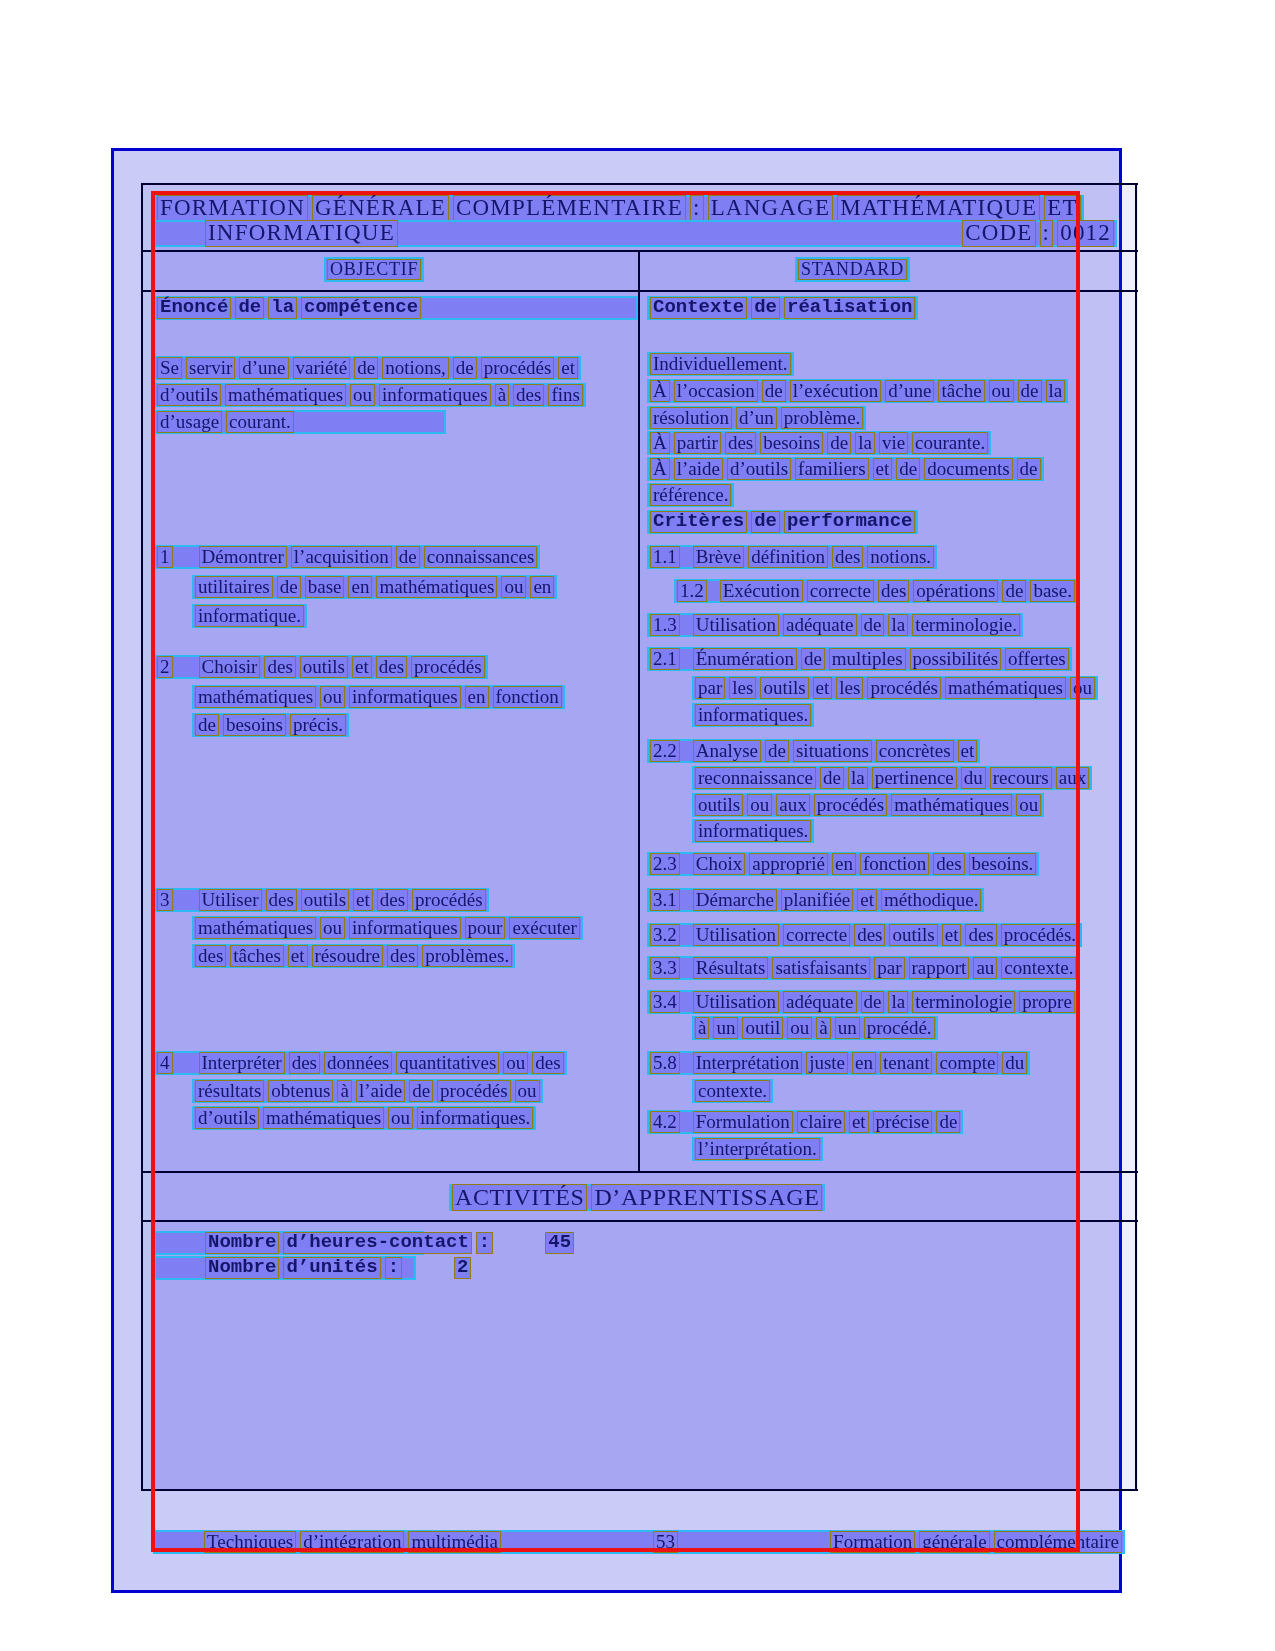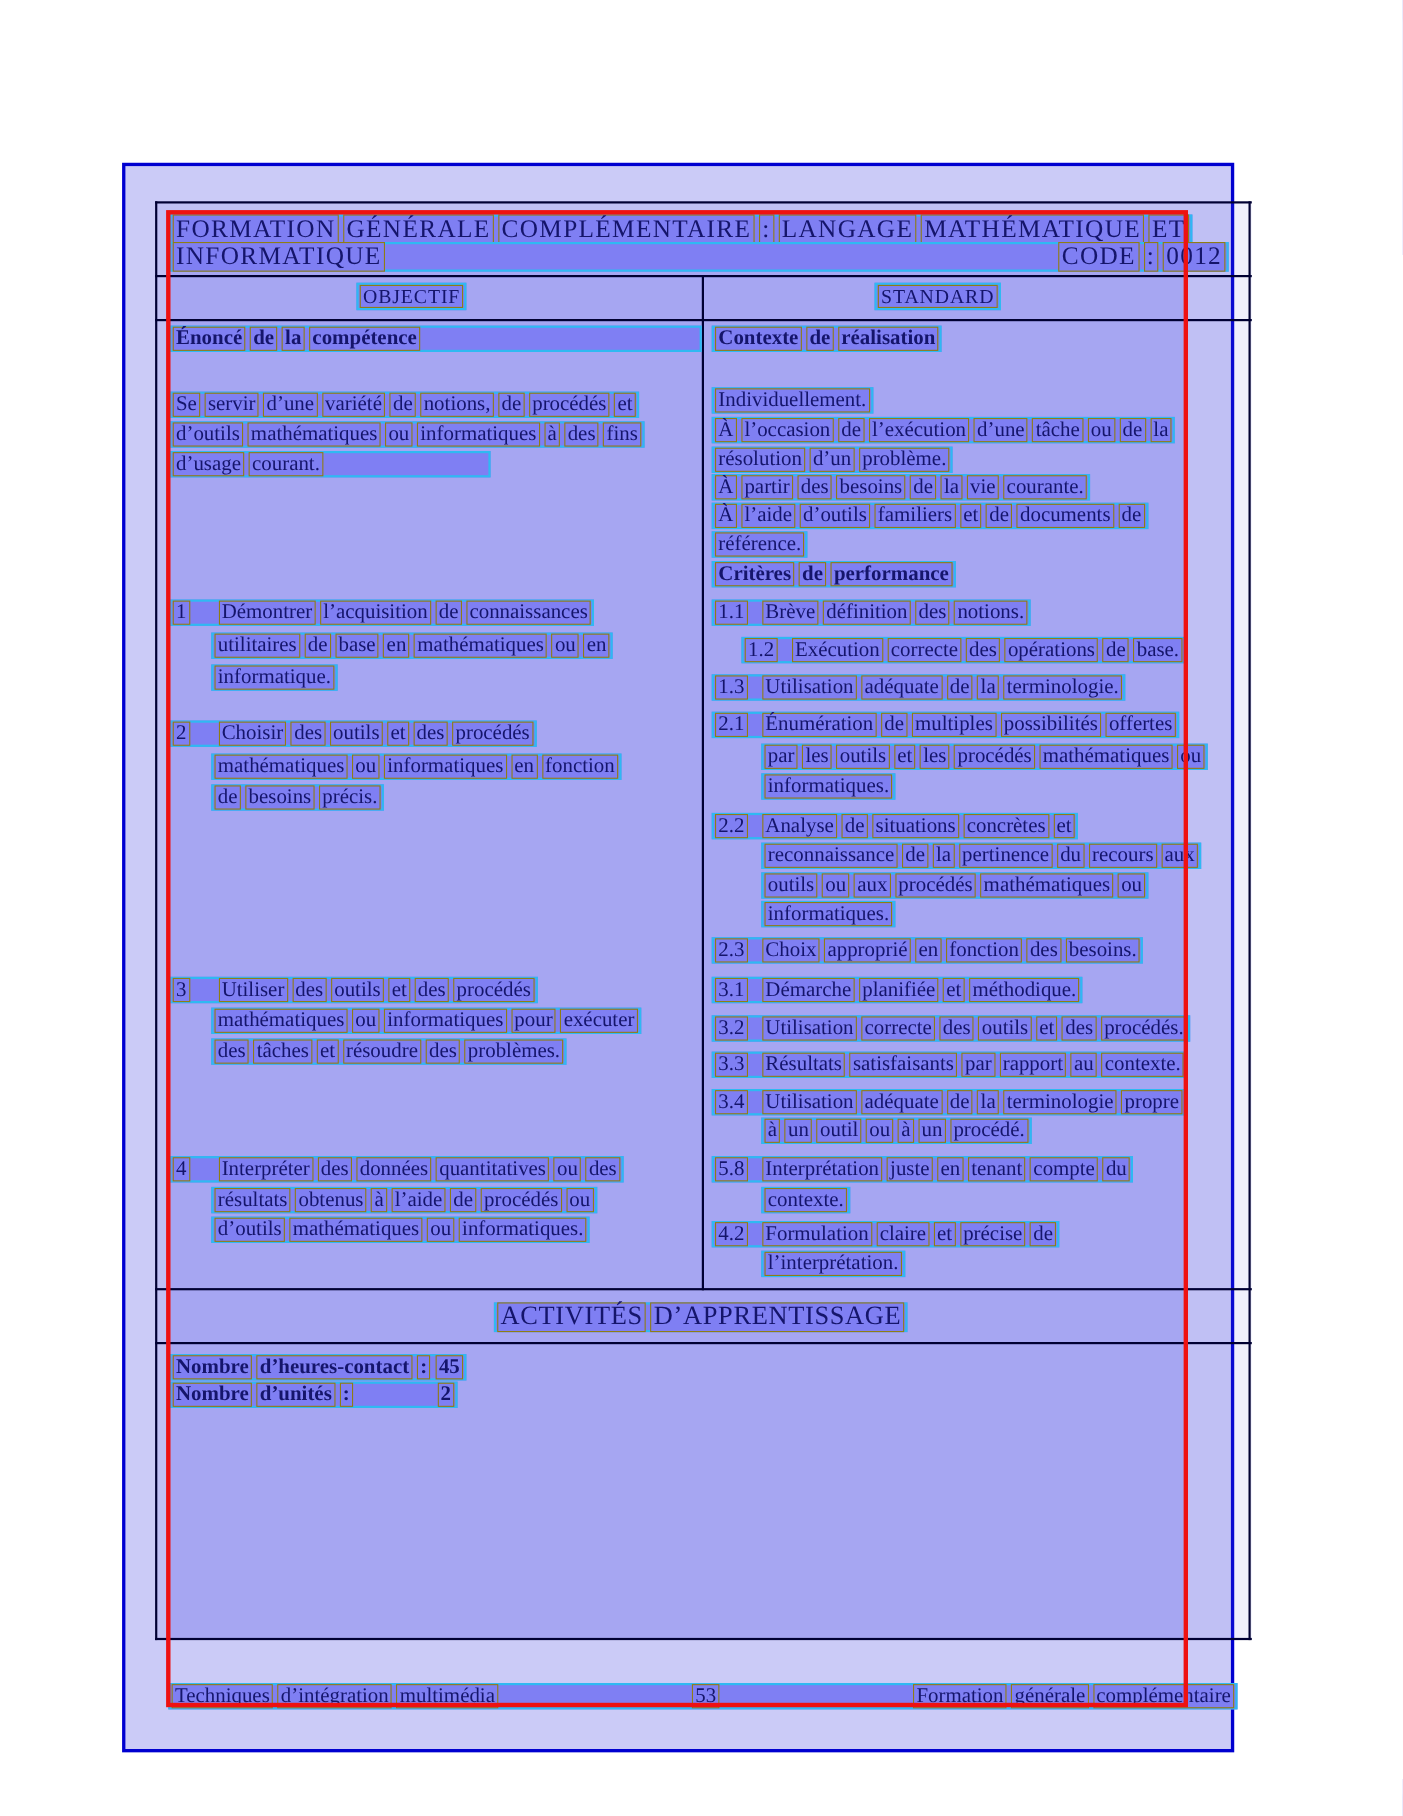--- a/index.html
+++ b/index.html
@@ -1,18 +1,18 @@
 <!DOCTYPE html>
 <html style="--page-bg: #cbcbf7; --page-border: #0000d0; --overlay-fill: #a6a6f2; --word-fill: #7f7ff3; --word-border: #8f7d14; --line-border: #2fb9f2; --text-color: #15156b; --table-line: #000033; --region-color: #ee1111;"><head>
 <meta charset="utf-8">
 <style>
   html,body { margin:0; padding:0; background:#ffffff; }
   .canvas {
     position:relative; width:1275px; height:1651px; overflow:hidden;
-    background:#ffffff; font-family:"Liberation Serif", serif;border-radius:21px;
+    background:#ffffff; font-family:"Liberation Serif", serif;
   }
   
   .page {
     position:absolute; left:111px; top:148px; width:1011px; height:1445px;
     box-sizing:border-box; background:var(--page-bg);
     border:3px solid var(--page-border); z-index:0;
   }
   
   .table-tint {
     position:absolute; left:142px; top:183px; width:996px; height:1308px;
@@ -34,23 +34,23 @@
   
   .line {
     position:absolute; box-sizing:border-box; height:24px;
     background:var(--word-fill); border:2px solid var(--line-border);
     display:flex; align-items:center; gap:4px; padding:0 1px;
     white-space:nowrap; color:var(--text-color); font-size:19px; z-index:3;
   }
   .line.t { height:27px; font-size:23px; letter-spacing:1.2px; }
   .line.banner { height:27px; font-size:24px; letter-spacing:0.6px; }
   .line.hdr { height:25px; font-size:18px; letter-spacing:0.8px; }
-  .bold { font-weight:bold; }
+  .bold { font-weight:bold;font-family:Liberation Mono, monospace; }
   .spread { justify-content:space-between; }
-  .wgroup { display:inline-flex; gap:4px; }
+  .wgroup { display:inline-flex; gap:4px;padding-left:48px; }
   
   .word {
     border:1px solid var(--word-border); padding:0 2px;
     line-height:1.05; display:inline-block; background:var(--word-fill);
   }
   .l .num { margin-right:22px; }
   .r .num { margin-right:9px; }
 </style>
 </head>
 <body>

